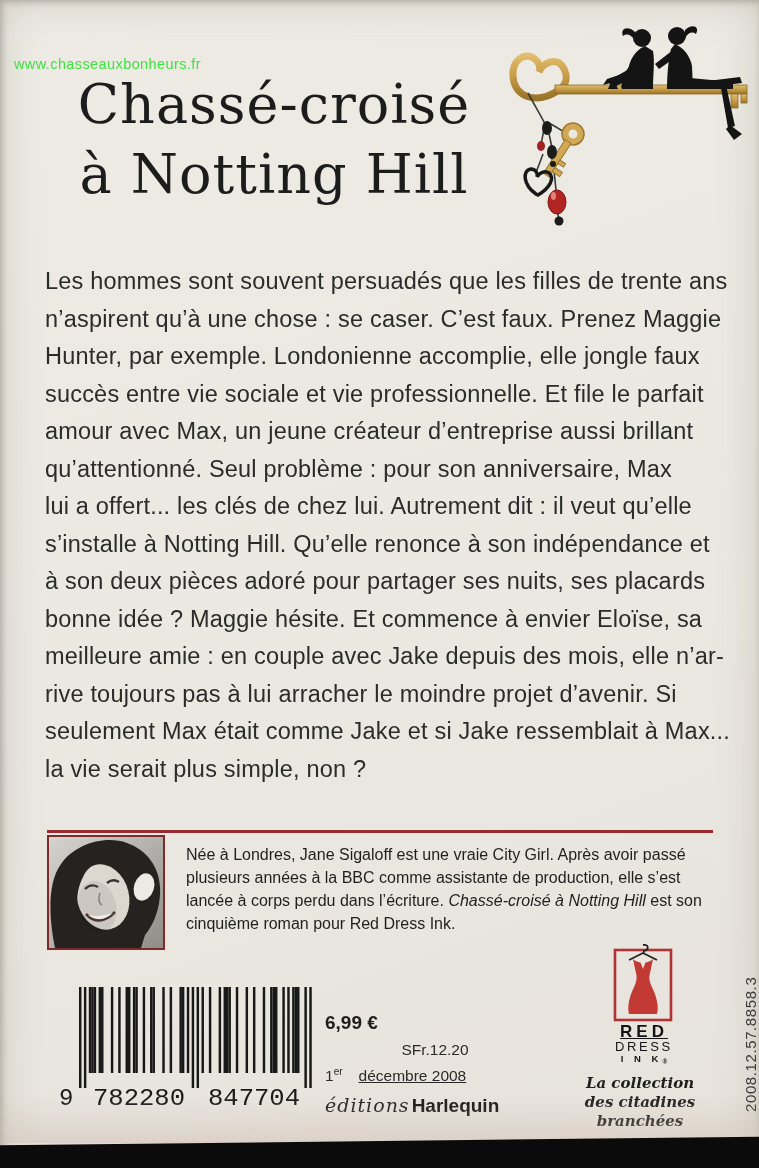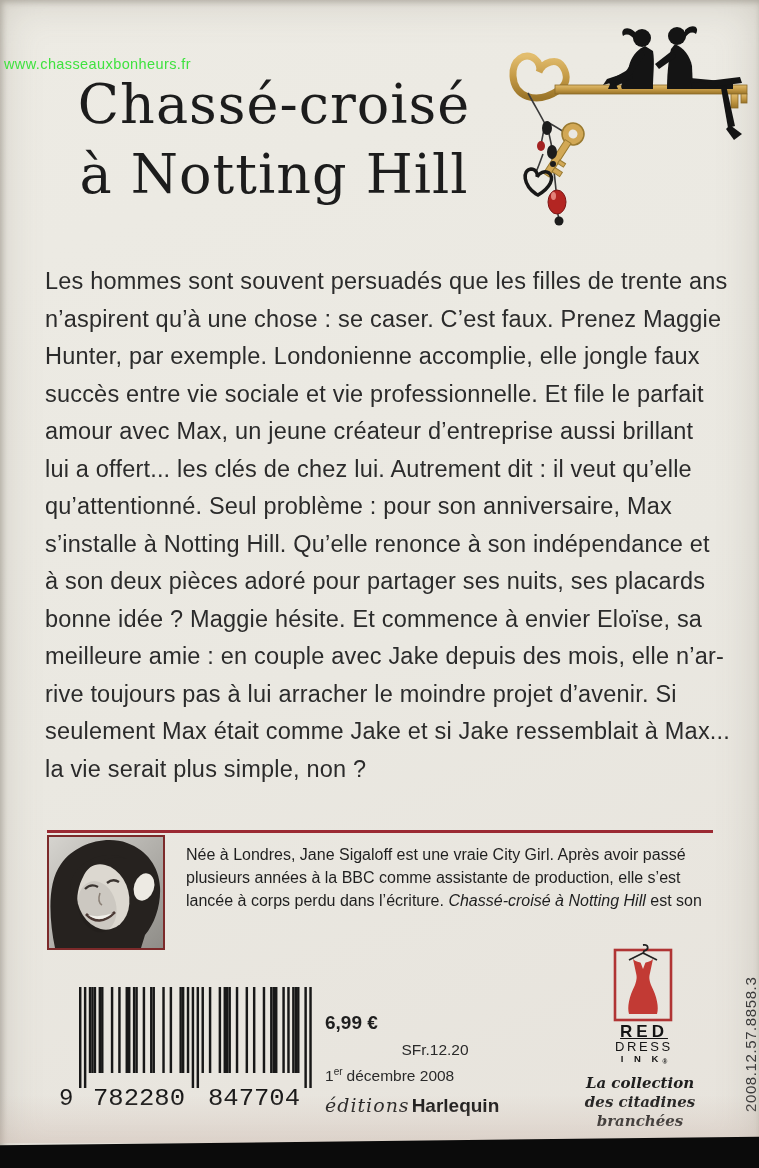--- a/index.html
+++ b/index.html
@@ -3,21 +3,21 @@
 <meta charset="utf-8">
 <style>
   html,body{margin:0;padding:0;background:#1a1a1a;}
   .cover{
     position:relative; width:759px; height:1168px; overflow:hidden;
     background:linear-gradient(160deg,#edebe4 0%,#eae8e1 55%,#e7e3dc 100%);
     box-shadow:inset 0 0 40px rgba(120,110,95,.25), inset 2px 2px 6px rgba(90,80,70,.35);
     font-family:"Liberation Sans",sans-serif; color:#242424;
   }
   .watermark{
-    position:absolute; left:4px; top:56px; font-size:14.5px; letter-spacing:.4px;
+    position:absolute; left:14px; top:56px; font-size:14.5px; letter-spacing:.4px;
     color:#3fe23f; font-family:"Liberation Sans",sans-serif;
   }
   .title{
     position:absolute; left:38px; top:58px; width:448px; margin:12px;
     font-family:"DejaVu Serif",serif; font-weight:500; color:#1c1c1c;
     font-size:54px; line-height:70px; text-align:center; letter-spacing:1px;
   }
   .title span{display:block; white-space:nowrap;}
   .illu{position:absolute; left:495px; top:22px; width:260px; height:215px;}
   .blurb{position:absolute; left:45px; top:263px; width:692px;}
@@ -29,21 +29,21 @@
     border:2px solid #7c2a2a; box-sizing:border-box; overflow:hidden; background:#b9b7b2;
   }
   .bio{position:absolute; left:186px; top:843px; width:540px;}
   .bio .tline{font-size:16px; line-height:23px; letter-spacing:0; color:#1f1f1f;}
   .barcode{position:absolute; left:55px; top:985px; width:270px; height:125px;}
   .pricing{position:absolute; left:325px; top:1012px; width:220px;}
   .price-eur{font-size:19px; font-weight:600; color:#1e1e1e;}
   .price-chf{font-size:15.5px; margin-top:7px; color:#2a2a2a;text-align:center;}
   .rel-date{font-size:15.5px; margin-top:7px; color:#2a2a2a;}
   .rel-date sup{font-size:10px;margin-top:44px;}
-  .rel-date .rest{margin-left:4px;}
+  .rel-date .rest{margin-left:16px;text-decoration:underline;}
   .publisher{margin-top:9px; font-size:19px; white-space:nowrap;}
   .publisher .ed{font-family:"DejaVu Serif",serif; font-style:italic; letter-spacing:1px; color:#1d1d1d;}
   .publisher .harl{font-weight:700; margin-left:2px; color:#161616;}
   .rdi-box{position:absolute; left:613px; top:943px; width:60px; height:79px;}
   .rdi-text{position:absolute; left:596px; top:1023px; width:96px; text-align:center; color:#141414;}
   .rdi-red{font-size:17px; font-weight:700; letter-spacing:4px; line-height:17px;text-decoration:underline;}
   .rdi-dress{font-size:13px; font-weight:400; letter-spacing:2.6px; line-height:13px;}
   .rdi-ink{font-size:9.5px; font-weight:700; letter-spacing:4px; line-height:11px;}
   .rdi-ink .reg{font-size:6.5px; letter-spacing:0; vertical-align:-2px;}
   .rdi-tag{position:absolute; left:540px; top:1074px; width:200px; text-align:center;
@@ -138,22 +138,22 @@
       <circle cx="64" cy="199" r="4.5" fill="#1c1c1c"></circle>
     </svg>
   </div>
 
   <div class="blurb" id="blurb">
       <div class="tline"><span>Les hommes sont souvent persuadés que les filles de trente ans</span></div>
       <div class="tline"><span>n’aspirent qu’à une chose : se caser. C’est faux. Prenez Maggie</span></div>
       <div class="tline"><span>Hunter, par exemple. Londonienne accomplie, elle jongle faux</span></div>
       <div class="tline"><span>succès entre vie sociale et vie professionnelle. Et file le parfait</span></div>
       <div class="tline"><span>amour avec Max, un jeune créateur d’entreprise aussi brillant</span></div>
+      <div class="tline"><span>qu’attentionné. Seul problème : pour son anniversaire, Max</span></div>
       <div class="tline"><span>lui a offert... les clés de chez lui. Autrement dit : il veut qu’elle</span></div>
-      <div class="tline"><span>qu’attentionné. Seul problème : pour son anniversaire, Max</span></div>
       <div class="tline"><span>s’installe à Notting Hill. Qu’elle renonce à son indépendance et</span></div>
       <div class="tline"><span>à son deux pièces adoré pour partager ses nuits, ses placards</span></div>
       <div class="tline"><span>bonne idée ? Maggie hésite. Et commence à envier Eloïse, sa</span></div>
       <div class="tline"><span>meilleure amie : en couple avec Jake depuis des mois, elle n’ar-</span></div>
       <div class="tline"><span>rive toujours pas à lui arracher le moindre projet d’avenir. Si</span></div>
       <div class="tline"><span>seulement Max était comme Jake et si Jake ressemblait à Max...</span></div>
       <div class="tline"><span>la vie serait plus simple, non ?</span></div>
     </div>
 
   <div class="bio-rule"></div>
@@ -179,20 +179,21 @@
       <path d="M51,56 Q48,65 53,68" stroke="#8a7f75" stroke-width="1.5" fill="none"></path>
       <path d="M37,77 Q50,91 66,75" stroke="#4a3833" stroke-width="2.6" fill="none"></path>
       <path d="M39,78 Q51,87 64,76 Q51,81 39,78 Z" fill="#f2f0ea"></path>
     </svg>
   </div>
 
   <div class="bio" id="bio">
       <div class="tline"><span>Née à Londres, Jane Sigaloff est une vraie City Girl. Après avoir passé</span></div>
       <div class="tline"><span>plusieurs années à la BBC comme assistante de production, elle s’est</span></div>
       <div class="tline"><span>lancée à corps perdu dans l’écriture. </span><span class="it">Chassé-croisé à Notting Hill</span><span> est son</span></div>
+      <div class="tline"><span>cinquième roman pour Red Dress Ink.</span></div>
     </div>
 
   <div class="barcode">
     <svg id="barcode-svg" width="270" height="125" viewBox="0 0 270 125">
         <rect x="24.00" y="2" width="2.45" height="101" fill="#181818"></rect>
         <rect x="28.90" y="2" width="2.45" height="101" fill="#181818"></rect>
         <rect x="33.80" y="2" width="2.45" height="86" fill="#181818"></rect>
         <rect x="36.25" y="2" width="2.45" height="86" fill="#181818"></rect>
         <rect x="38.70" y="2" width="2.45" height="86" fill="#181818"></rect>
         <rect x="43.60" y="2" width="2.45" height="86" fill="#181818"></rect>

